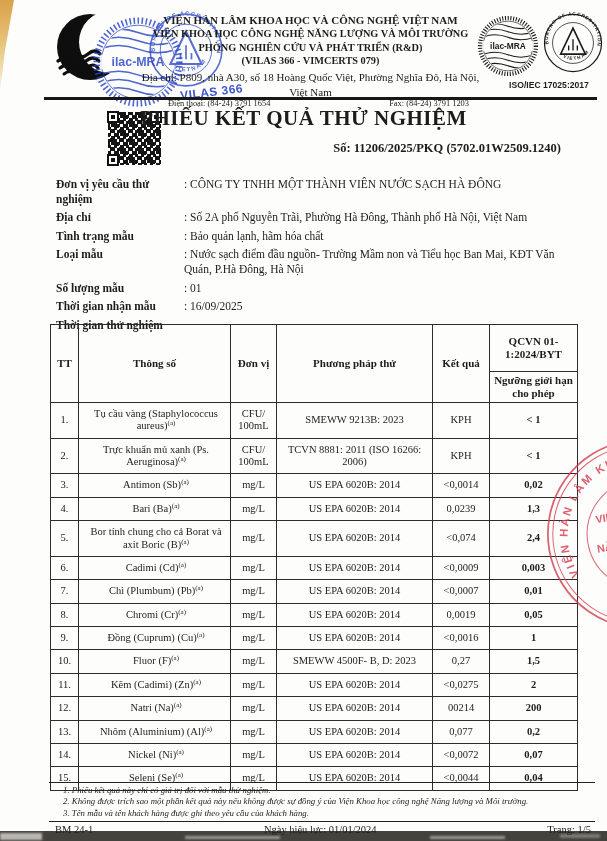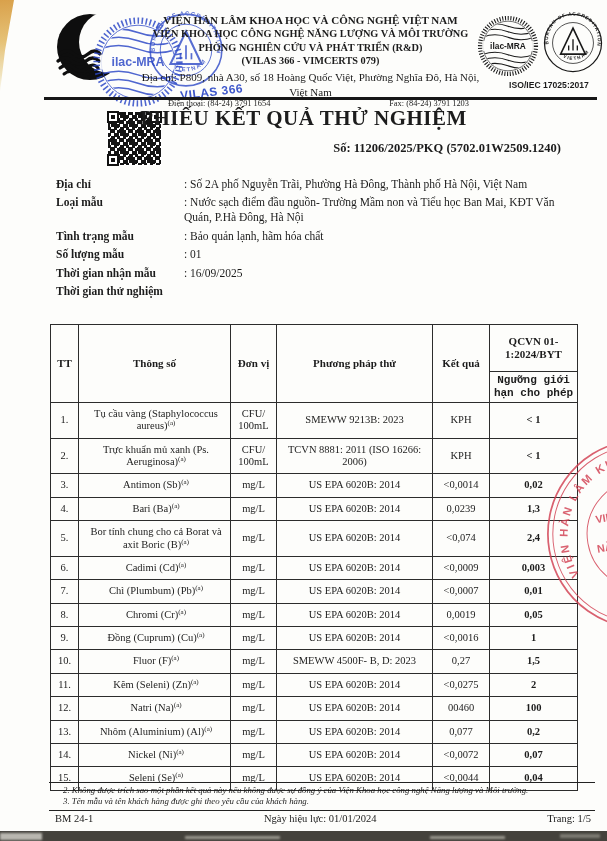--- a/index.html
+++ b/index.html
@@ -202,34 +202,38 @@
     <div class="qr-noise"></div>
     <div class="finder f-tl"></div>
     <div class="finder f-tr"></div>
     <div class="finder f-bl"></div>
   </div>
 
   <div class="doc-title">PHIẾU KẾT QUẢ THỬ NGHIỆM</div>
   <div class="doc-no">Số: 11206/2025/PKQ (5702.01W2509.1240)</div>
 
   <div class="info" id="info-rows">
+    <div class="info-row">
+      <span class="info-label">Đơn vị yêu cầu thử nghiệm</span>
+      <span class="info-value">: CÔNG TY TNHH MỘT THÀNH VIÊN NƯỚC SẠCH HÀ ĐÔNG</span>
+    </div>
 
     <div class="info-row">
       <span class="info-label">Địa chỉ</span>
       <span class="info-value">: Số 2A phố Nguyễn Trãi, Phường Hà Đông, Thành phố Hà Nội, Việt Nam</span>
     </div>
 
     <div class="info-row">
+      <span class="info-label">Tình trạng mẫu</span>
+      <span class="info-value">: Bảo quản lạnh, hãm hóa chất</span>
+    </div>
+
+    <div class="info-row">
       <span class="info-label">Loại mẫu</span>
       <span class="info-value">: Nước sạch điểm đầu nguồn- Trường Mầm non và Tiểu học Ban Mai, KĐT Văn Quán, P.Hà Đông, Hà Nội</span>
-    </div>
-
-    <div class="info-row">
-      <span class="info-label">Tình trạng mẫu</span>
-      <span class="info-value">: Bảo quản lạnh, hãm hóa chất</span>
     </div>
 
     <div class="info-row">
       <span class="info-label">Số lượng mẫu</span>
       <span class="info-value">: 01</span>
     </div>
 
     <div class="info-row">
       <span class="info-label">Thời gian nhận mẫu</span>
       <span class="info-value">: 16/09/2025</span>
@@ -252,21 +256,21 @@
     <thead>
       <tr>
         <th rowspan="2">TT</th>
         <th rowspan="2">Thông số</th>
         <th rowspan="2">Đơn vị</th>
         <th rowspan="2">Phương pháp thử</th>
         <th rowspan="2">Kết quả</th>
         <th style="padding:10px 2px;">QCVN 01-1:2024/BYT</th>
       </tr>
       <tr>
-        <th style="padding:2px 2px;font-family:Liberation Mono, monospace;">Ngưỡng giới hạn cho phép</th>
+        <th style="padding:2px 2px;">Ngưỡng giới hạn cho phép</th>
       </tr>
     </thead>
     <tbody id="table-body">
     <tr>
       <td>1.</td>
       <td class="c-param"><span>Tụ cầu vàng (Staphylococcus aureus)</span><sup>(a)</sup></td>
       <td>CFU/ 100mL</td>
       <td>SMEWW 9213B: 2023</td>
       <td>KPH</td>
       <td class="c-limit">&lt; 1</td>
@@ -348,34 +352,34 @@
       <td>10.</td>
       <td class="c-param"><span>Fluor (F)</span><sup>(a)</sup></td>
       <td>mg/L</td>
       <td>SMEWW 4500F- B, D: 2023</td>
       <td>0,27</td>
       <td class="c-limit">1,5</td>
     </tr>
 
     <tr>
       <td>11.</td>
-      <td class="c-param"><span>Kẽm (Seleni) (Zn)</span><sup>(a)</sup></td>
+      <td class="c-param"><span>Kẽm (Cadimi) (Zn)</span><sup>(a)</sup></td>
       <td>mg/L</td>
       <td>US EPA 6020B: 2014</td>
       <td>&lt;0,0275</td>
       <td class="c-limit">2</td>
     </tr>
 
     <tr>
       <td>12.</td>
       <td class="c-param"><span>Natri (Na)</span><sup>(a)</sup></td>
       <td>mg/L</td>
       <td>US EPA 6020B: 2014</td>
-      <td>00460</td>
-      <td class="c-limit">100</td>
+      <td>00214</td>
+      <td class="c-limit">200</td>
     </tr>
 
     <tr>
       <td>13.</td>
       <td class="c-param"><span>Nhôm (Aluminium) (Al)</span><sup>(a)</sup></td>
       <td>mg/L</td>
       <td>US EPA 6020B: 2014</td>
       <td>0,077</td>
       <td class="c-limit">0,2</td>
     </tr>
@@ -395,20 +399,21 @@
       <td>mg/L</td>
       <td>US EPA 6020B: 2014</td>
       <td>&lt;0,0044</td>
       <td class="c-limit">0,04</td>
     </tr>
   </tbody>
   </table>
 
   <div class="notes-block">
     <div class="notes-list">
+      <div>1. Phiếu kết quả này chỉ có giá trị đối với mẫu thử nghiệm.</div>
       <div>2. Không được trích sao một phần kết quả này nếu không được sự đồng ý của Viện Khoa học công nghệ Năng lượng và Môi trường.</div>
       <div>3. Tên mẫu và tên khách hàng được ghi theo yêu cầu của khách hàng.</div>
     </div>
     <div class="page-footer">
       <span>BM 24-1</span>
       <span>Ngày hiệu lực: 01/01/2024</span>
       <span>Trang: 1/5</span>
     </div>
   </div>
 

